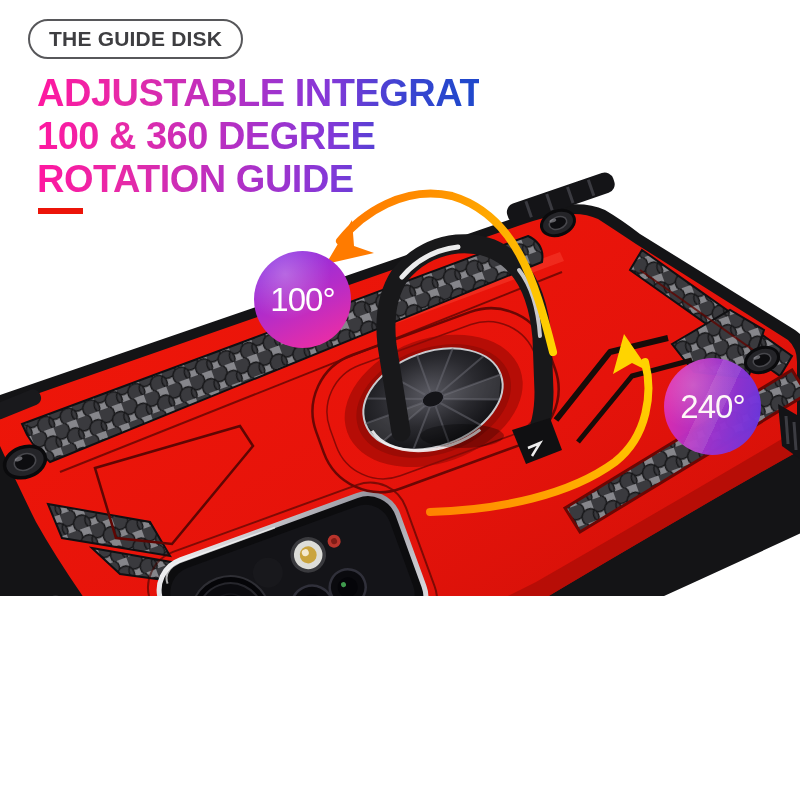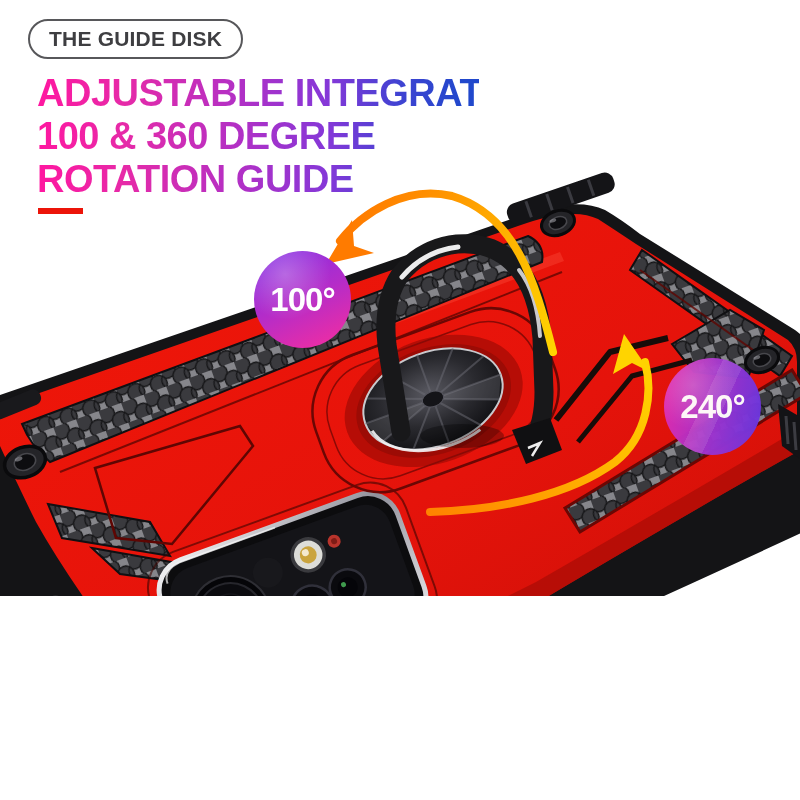--- a/index.html
+++ b/index.html
@@ -9,21 +9,21 @@
         padding:6px 19px;font-weight:700;font-size:21px;color:#3e3e41;letter-spacing:.2px;
         background:#fff;}
   .headline{position:absolute;left:37px;top:72px;}
   .headline-line{display:block;width:fit-content;font-weight:800;font-size:38px;line-height:43px;
         letter-spacing:-.5px;color:transparent;
         background-image:linear-gradient(92deg,#ff17a0 0%,#e62aa8 20%,#b130c6 46%,#8438d8 66%,#3f43d2 82%,#2148cc 96%);
         background-size:442px 100%;background-repeat:no-repeat;
         -webkit-background-clip:text;background-clip:text;}
   .underline{position:absolute;left:38px;top:208px;width:45px;height:6px;background:#ec1409;}
   .badge{position:absolute;width:97px;height:97px;border-radius:50%;display:flex;align-items:center;
-        justify-content:center;font-weight:700;font-size:33px;color:#fff;letter-spacing:-1px;}
+        justify-content:center;font-weight:400;font-size:33px;color:#fff;letter-spacing:-1px;}
   #badge100{left:254px;top:251px;
         background:radial-gradient(circle at 32% 24%,rgba(255,255,255,.28),rgba(255,255,255,0) 46%),
                    linear-gradient(155deg,#8a2fe2 8%,#b52cc8 50%,#f02da2 94%);}
   #badge360{left:664px;top:358px;opacity:.97;
         background:radial-gradient(circle at 30% 28%,rgba(255,255,255,.22),rgba(255,255,255,0) 45%),
                    linear-gradient(115deg,rgba(255,255,255,0) 42%,rgba(255,255,255,.10) 42%,rgba(255,255,255,.10) 58%,rgba(255,255,255,0) 58%),
                    linear-gradient(100deg,#e02cb2 5%,#9b33d0 55%,#6b36de 95%);}
   svg#art{position:absolute;left:0;top:0;}
 </style>
 </head>

